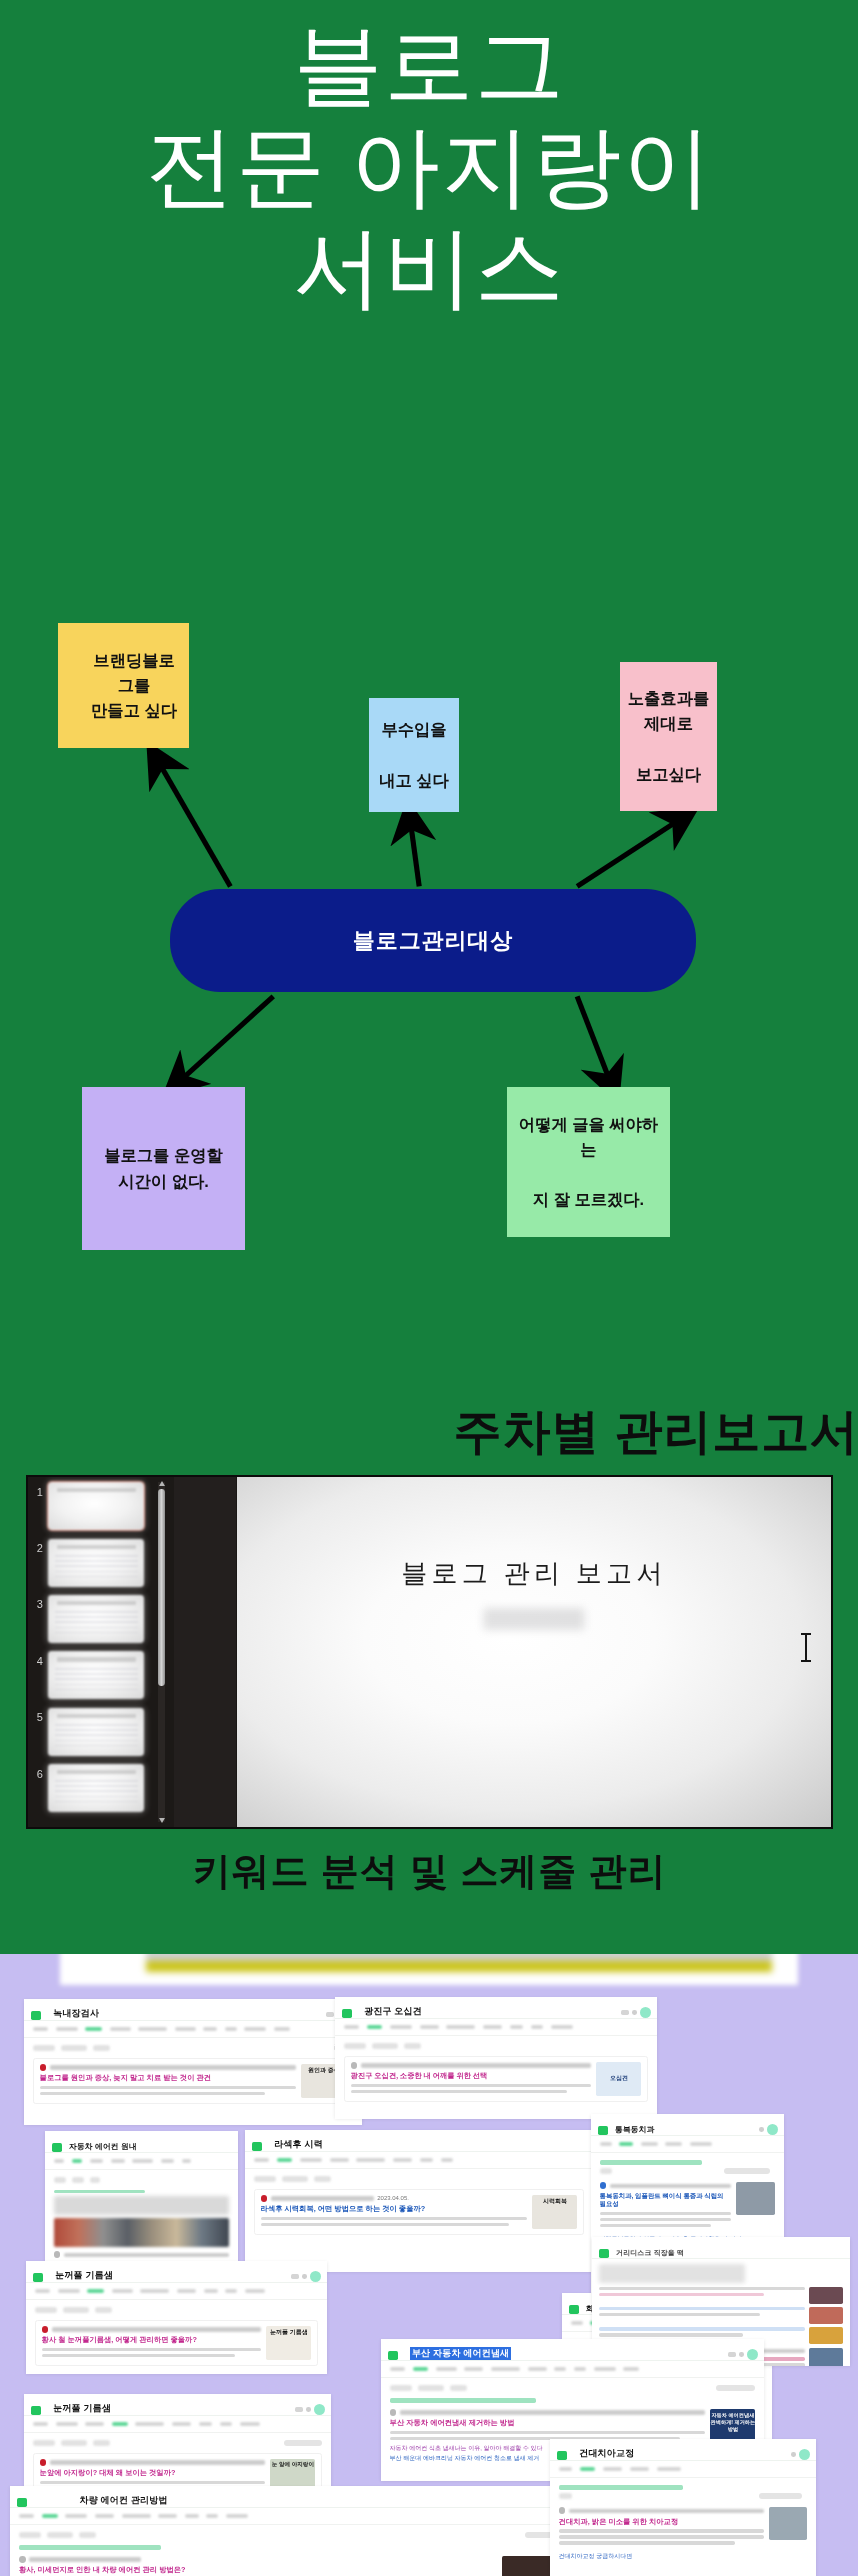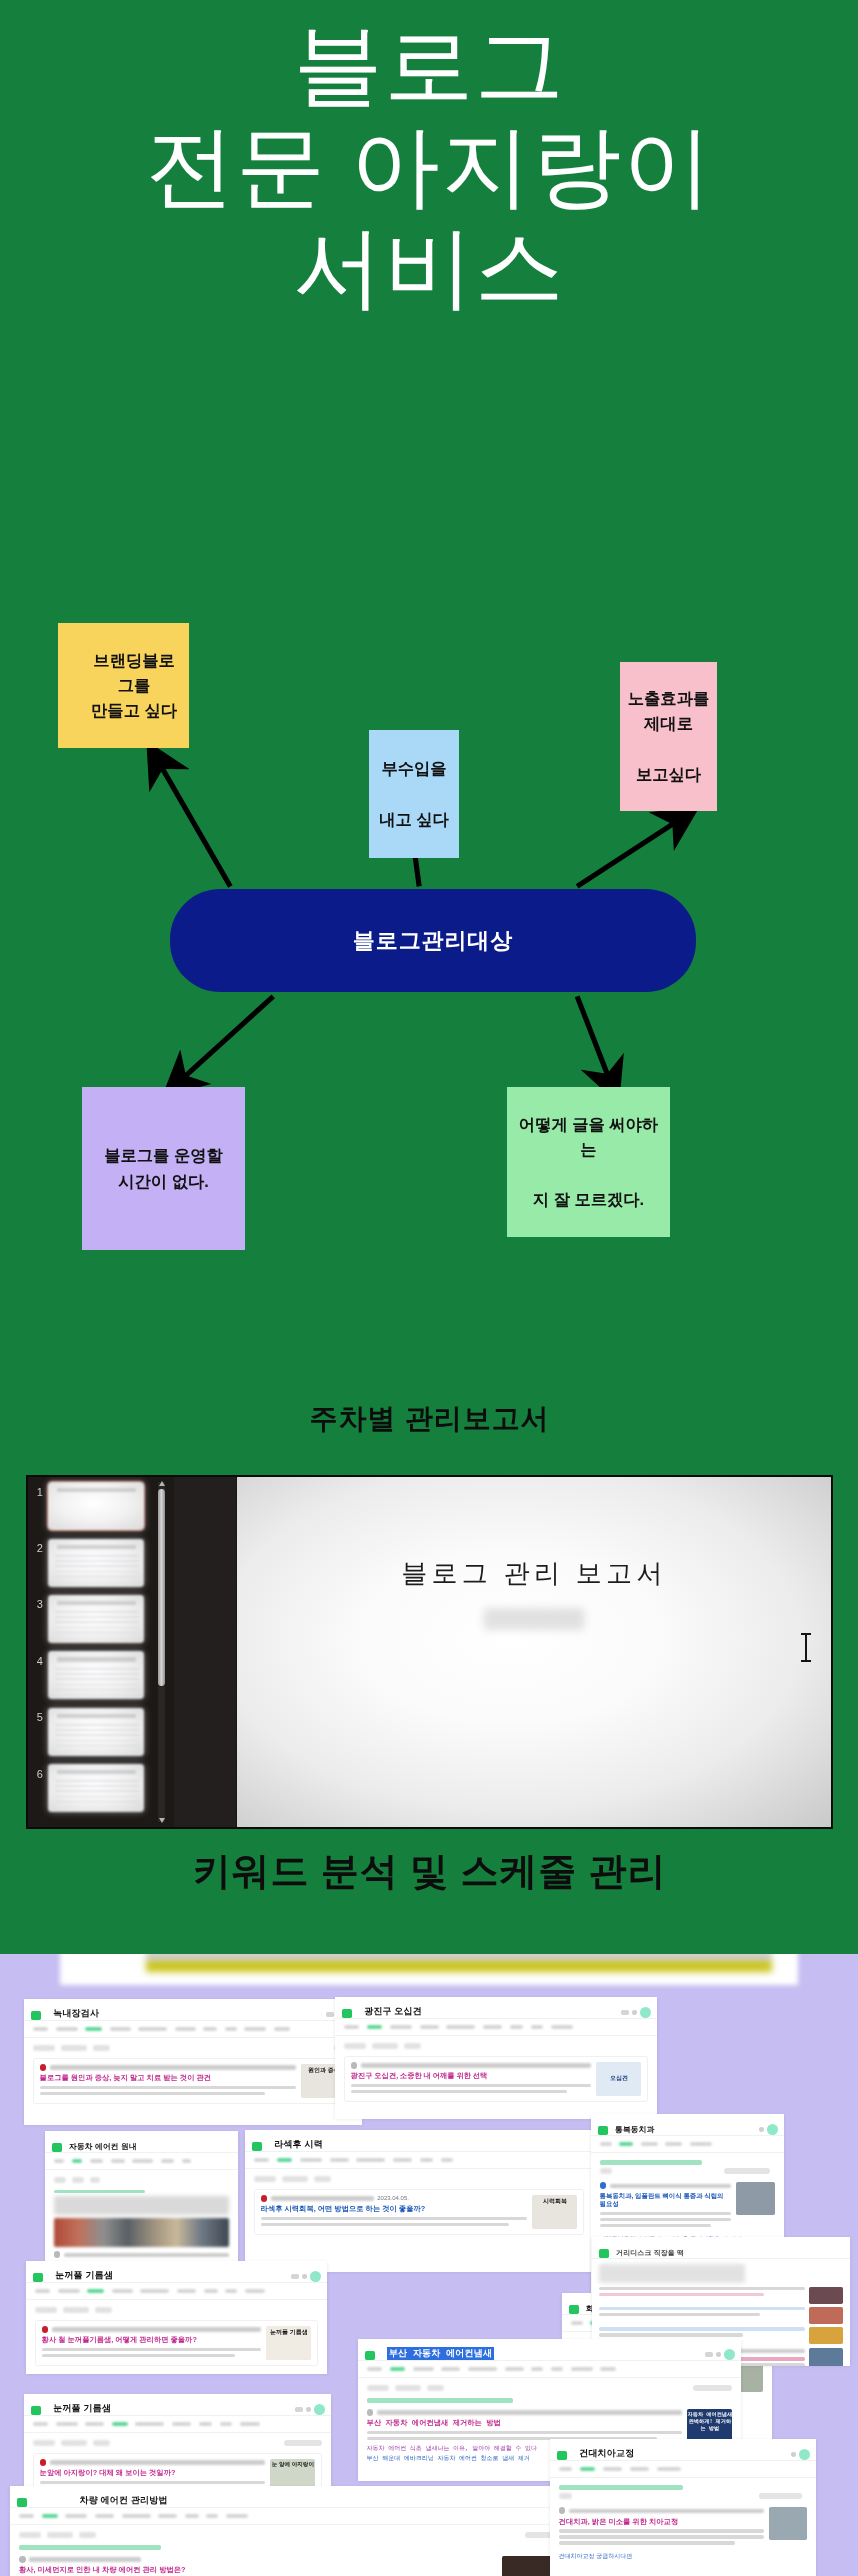--- a/index.html
+++ b/index.html
@@ -66,21 +66,21 @@
     justify-content: center;
     text-align: center;
     color: #111111;
     font-weight: bold;
     font-size: 16.3px;
     line-height: 1.55;
     padding: 6.9px;
   }
 
   .node-yellow { left: 58px;  top: 73px;  width: 131px; height: 125px; background: #f8d45c; padding-left: 28px; }
-  .node-blue   { left: 369px; top: 148px; width: 90px; height: 128px; background: #a9d9f7; margin-top: 32px; }
+  .node-blue   { left: 369px; top: 148px; width: 90px; height: 114px; background: #a9d9f7; }
   .node-pink   { left: 620px; top: 112px; width: 97px; height: 149px; background: #f8c0cb; }
   .node-purple { left: 82px;  top: 537px; width: 163px; height: 163px; background: #c4b0f5; }
   .node-violet { left: 507px; top: 537px; width: 163px; height: 150px; background: #97eaa8; }
 
   .node-center {
     position: absolute;
     left: 170px; top: 339px;
     width: 526px; height: 103px;
     background: #0b1c8a;
     border-radius: 50px;
@@ -96,21 +96,21 @@
   
   .section-heading {
     position: absolute;
     left: 0;
     width: 859px;
     text-align: center;
     color: #0d0d0d;
     font-weight: bold;
     letter-spacing: 0.9px;
   }
-  #heading-report   { top: 1400px; font-size: 28px; }
+  #heading-report   { top: 1400px; font-size: 48px; text-align: right; }
   #heading-keyword  { top: 1846px; font-size: 38px; }
 
   
   .slide-viewer {
     position: absolute;
     left: 26px; top: 1475px;
     width: 807px; height: 354px;
     background: #1d1a19;
     border: 2.6px solid #0c0b0b;
     display: flex;
@@ -876,21 +876,21 @@
               <div class="meta-text"></div>
             </div>
             <div class="res-line" style="background:#e7a8c0"></div>
             <div class="res-line"></div>
           </div>
           <div class="res-thumb" style="width:34px;height:20.6px;background:#5e7a9a;"></div>
         </div>
       </div>
     </div>
 
-    <div class="card" style="left:358px; top:385px; width:383px; height:142px;font-family:Liberation Mono, monospace;">
+    <div class="card" style="left:381px; top:385px; width:383px; height:142px;">
       <div class="card-head">
         <div class="card-logo"></div>
         <div class="card-title highlight">부산 자동차 에어컨냄새</div>
         <div class="card-head-right">
           <div class="hd-dot"></div>
           <div class="hd-plus"></div>
           <div class="hd-avatar"></div>
         </div>
       </div>
       <div class="card-nav">

